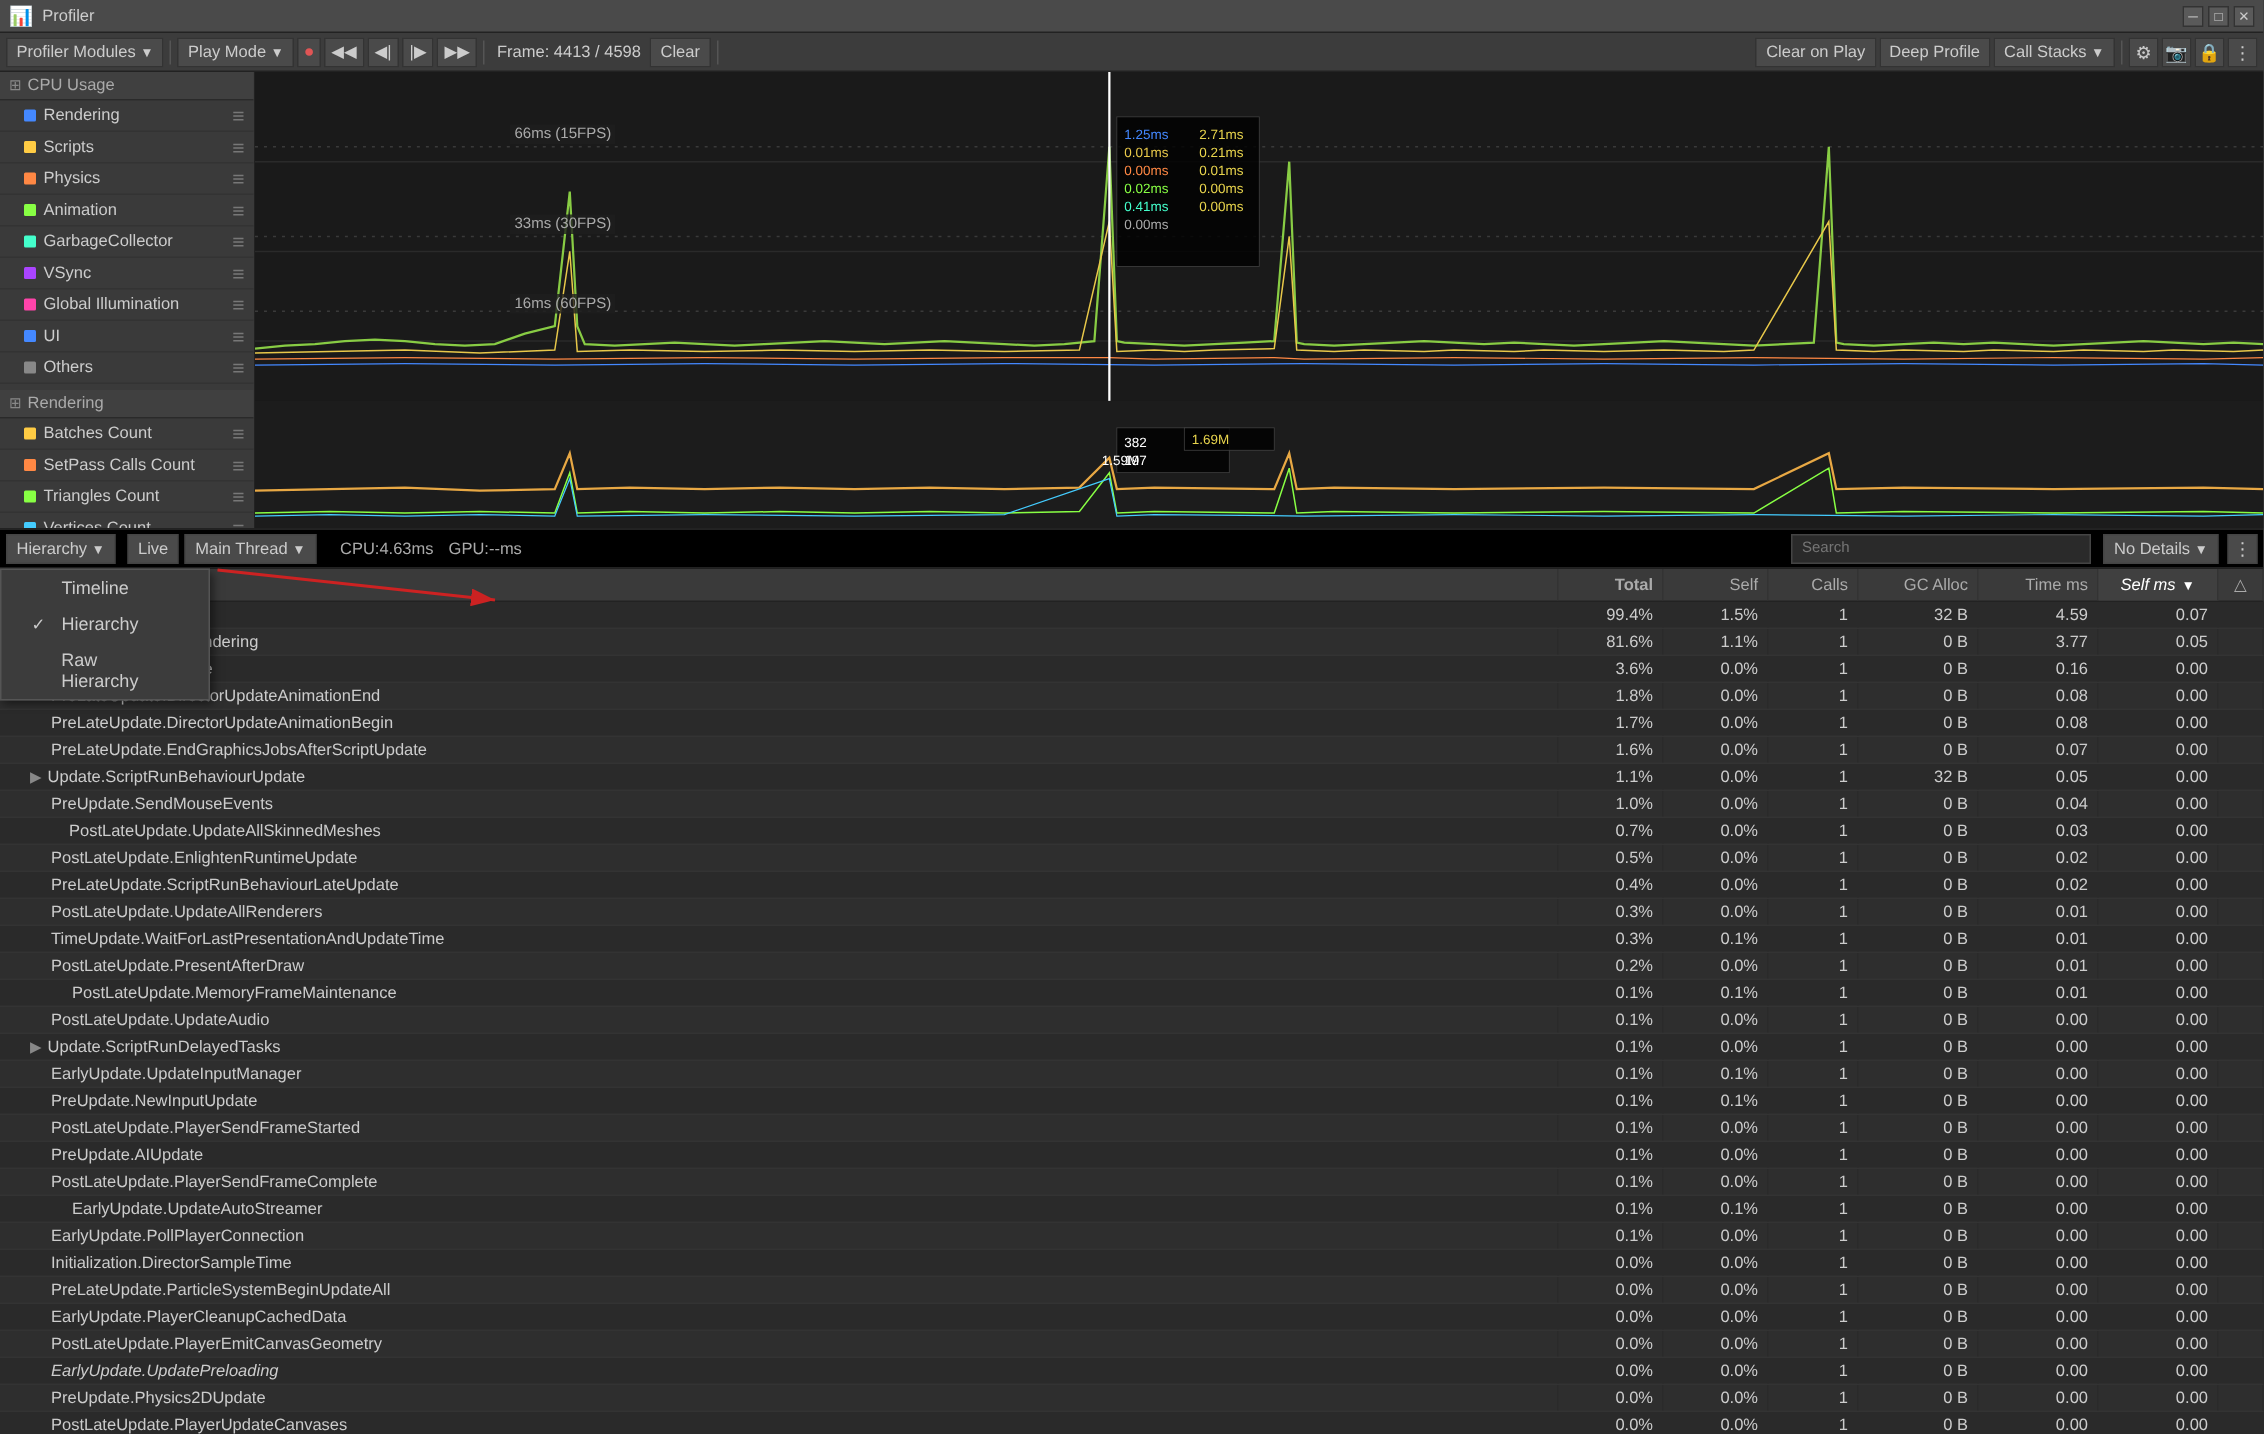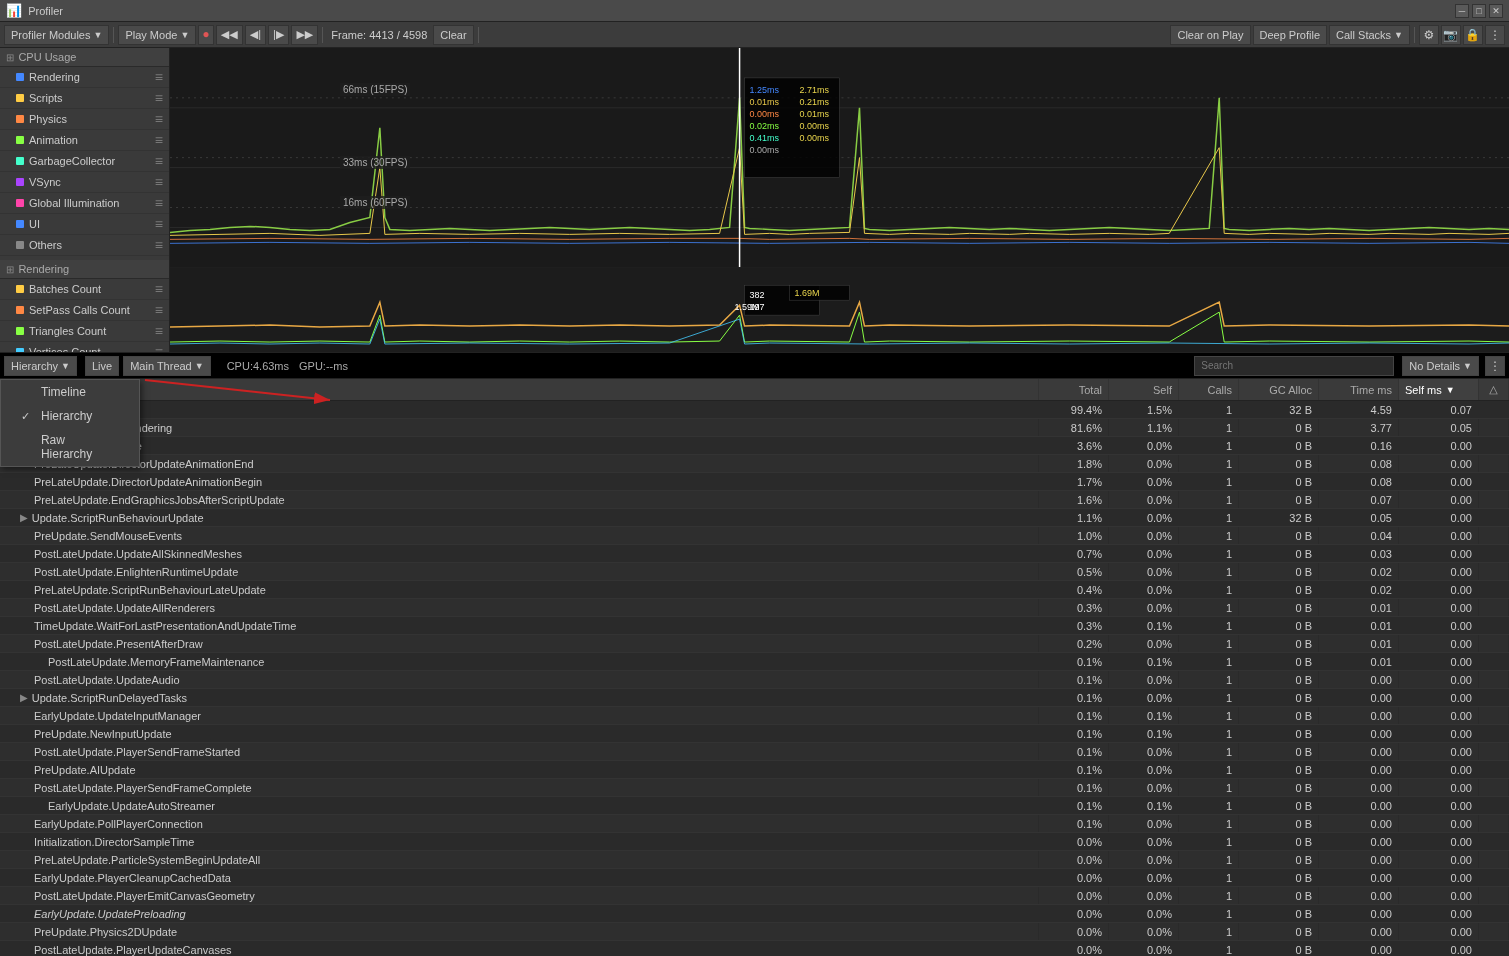--- a/index.html
+++ b/index.html
@@ -266,26 +266,26 @@
       font-size: 11px;
       color: #aaa;
       border-right: 1px solid #333;
       cursor: pointer;
       display: flex;
       align-items: center;
       white-space: nowrap;
       user-select: none;
     }
     .th-name { flex: 1; min-width: 200px; }
-    .th-total { width: 70px; justify-content: flex-end; }
+    .th-total { width: 70px; justify-content: flex-end; font-weight: bold; }
     .th-self { width: 70px; justify-content: flex-end; }
     .th-calls { width: 60px; justify-content: flex-end; }
     .th-gc { width: 80px; justify-content: flex-end; }
     .th-time { width: 80px; justify-content: flex-end; }
-    .th-selfms { width: 80px; justify-content: flex-start; position: relative; }
+    .th-selfms { width: 80px; justify-content: center; position: relative; font-style: italic; }
     .th-selfms-active { color: #fff; background: #404040; }
     .sort-arrow { margin-left: 4px; font-size: 9px; color: #fff; }
     .th-triangle { width: 30px; justify-content: center; }
 
     .table-row {
       display: flex;
       border-bottom: 1px solid #333;
       height: 18px;
       align-items: center;
     }
@@ -531,21 +531,21 @@
         <text x="580" y="263" fill="#ffffff" font-size="9">197</text>
 
         <rect x="620" y="238" width="60" height="15" fill="rgba(0,0,0,0.8)" stroke="#444" stroke-width="0.5"></rect>
         <text x="625" y="249" fill="#e8d44d" font-size="9">1.69M</text>
 
         <text x="565" y="263" fill="#ffffff" font-size="9">1.59M</text>
       </svg>
 
       
       <div class="fps-label" style="top: 35px;">66ms (15FPS)</div>
-      <div class="fps-label" style="top: 108px;">33ms (30FPS)</div>
+      <div class="fps-label" style="top: 95px;">33ms (30FPS)</div>
       <div class="fps-label" style="top: 148px;">16ms (60FPS)</div>
     </div>
   </div>
 
   <div class="bottom-section">
 
     <div class="hierarchy-toolbar" style="position:relative;">
       <div class="hier-dropdown">
         <span>Hierarchy</span>
         <span style="font-size:9px;">▼</span>
@@ -696,21 +696,21 @@
     </div>
     <div class="td td-total">1.0%</div>
     <div class="td td-self">0.0%</div>
     <div class="td td-calls">1</div>
     <div class="td td-gc">0 B</div>
     <div class="td td-time">0.04</div>
     <div class="td td-selfms">0.00</div>
     <div class="td td-triangle"></div>
   </div>
           <div class="table-row">
-    <div class="td td-name" style="padding-left:20px;">
+    <div class="td td-name" style="padding-left:32px;">
       <span style="width:14px; display:inline-block;"></span>
       <span>PostLateUpdate.UpdateAllSkinnedMeshes</span>
     </div>
     <div class="td td-total">0.7%</div>
     <div class="td td-self">0.0%</div>
     <div class="td td-calls">1</div>
     <div class="td td-gc">0 B</div>
     <div class="td td-time">0.03</div>
     <div class="td td-selfms">0.00</div>
     <div class="td td-triangle"></div>

